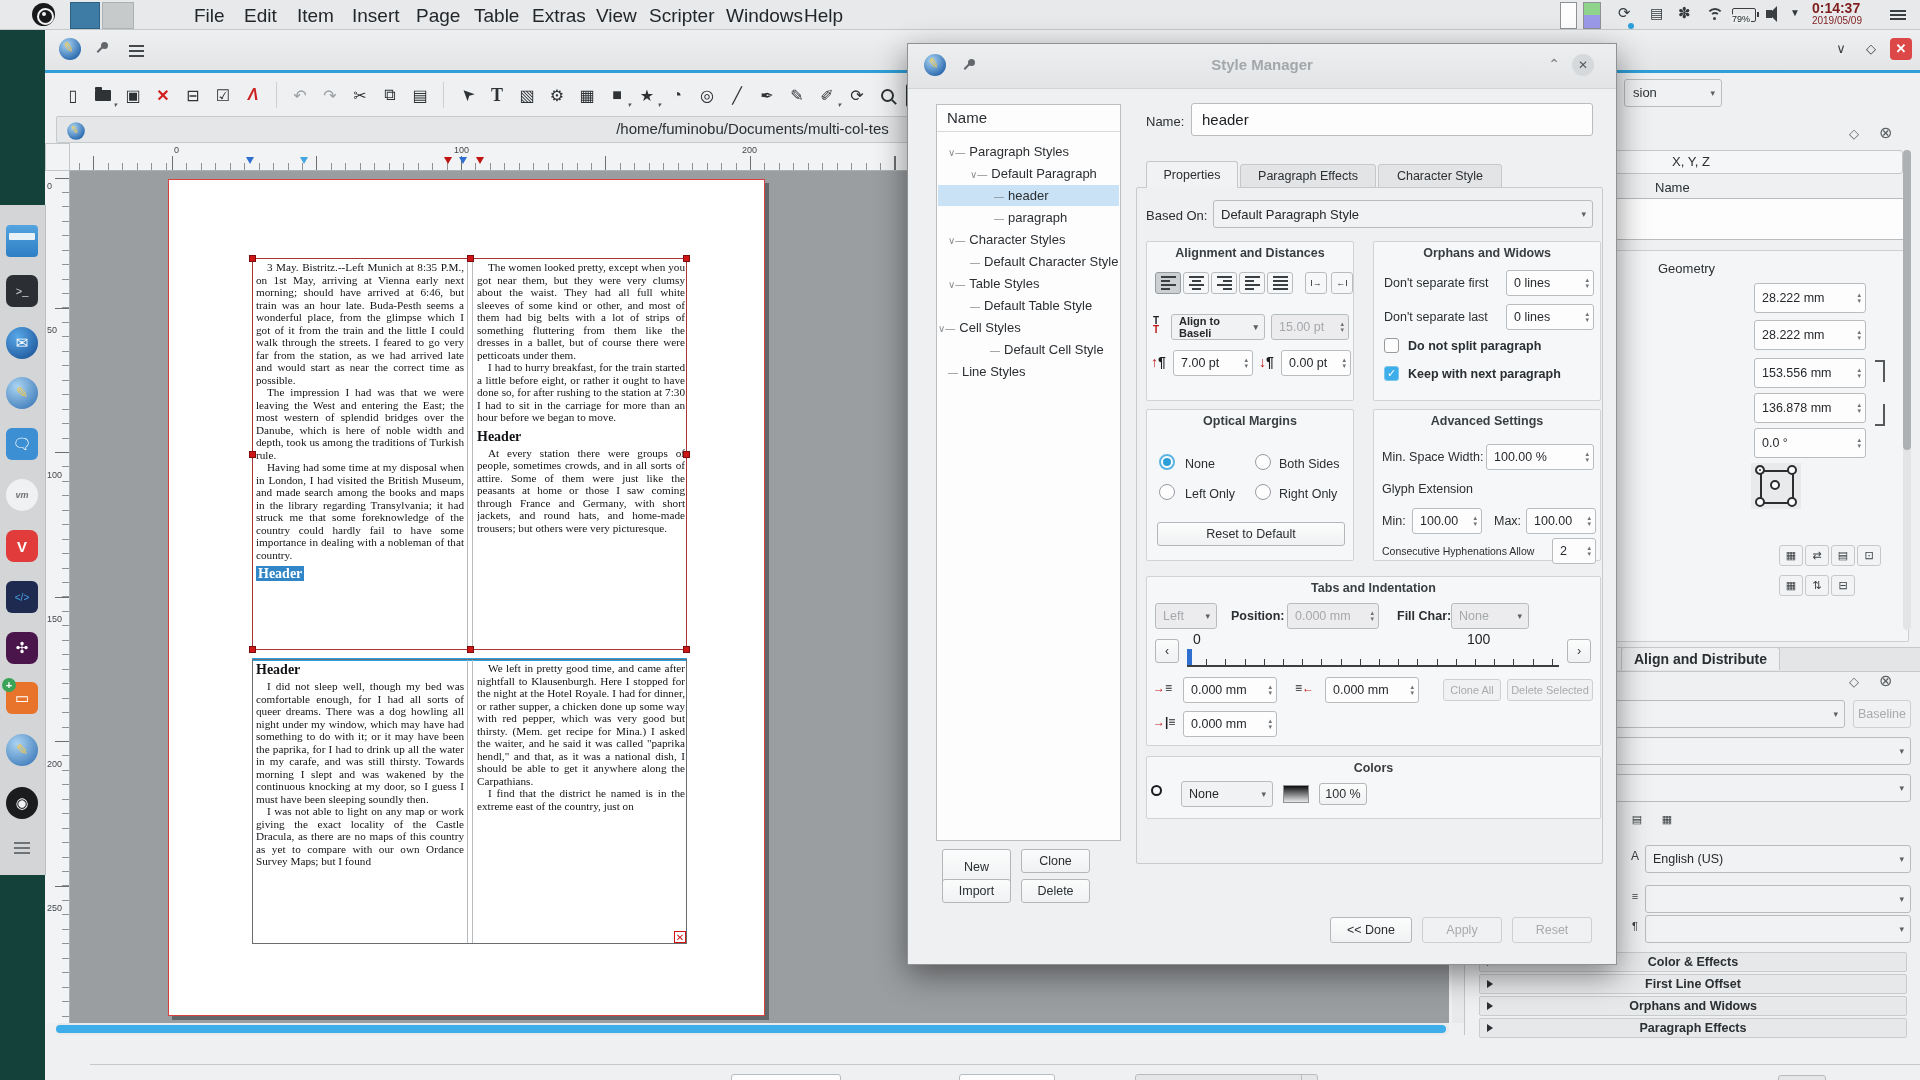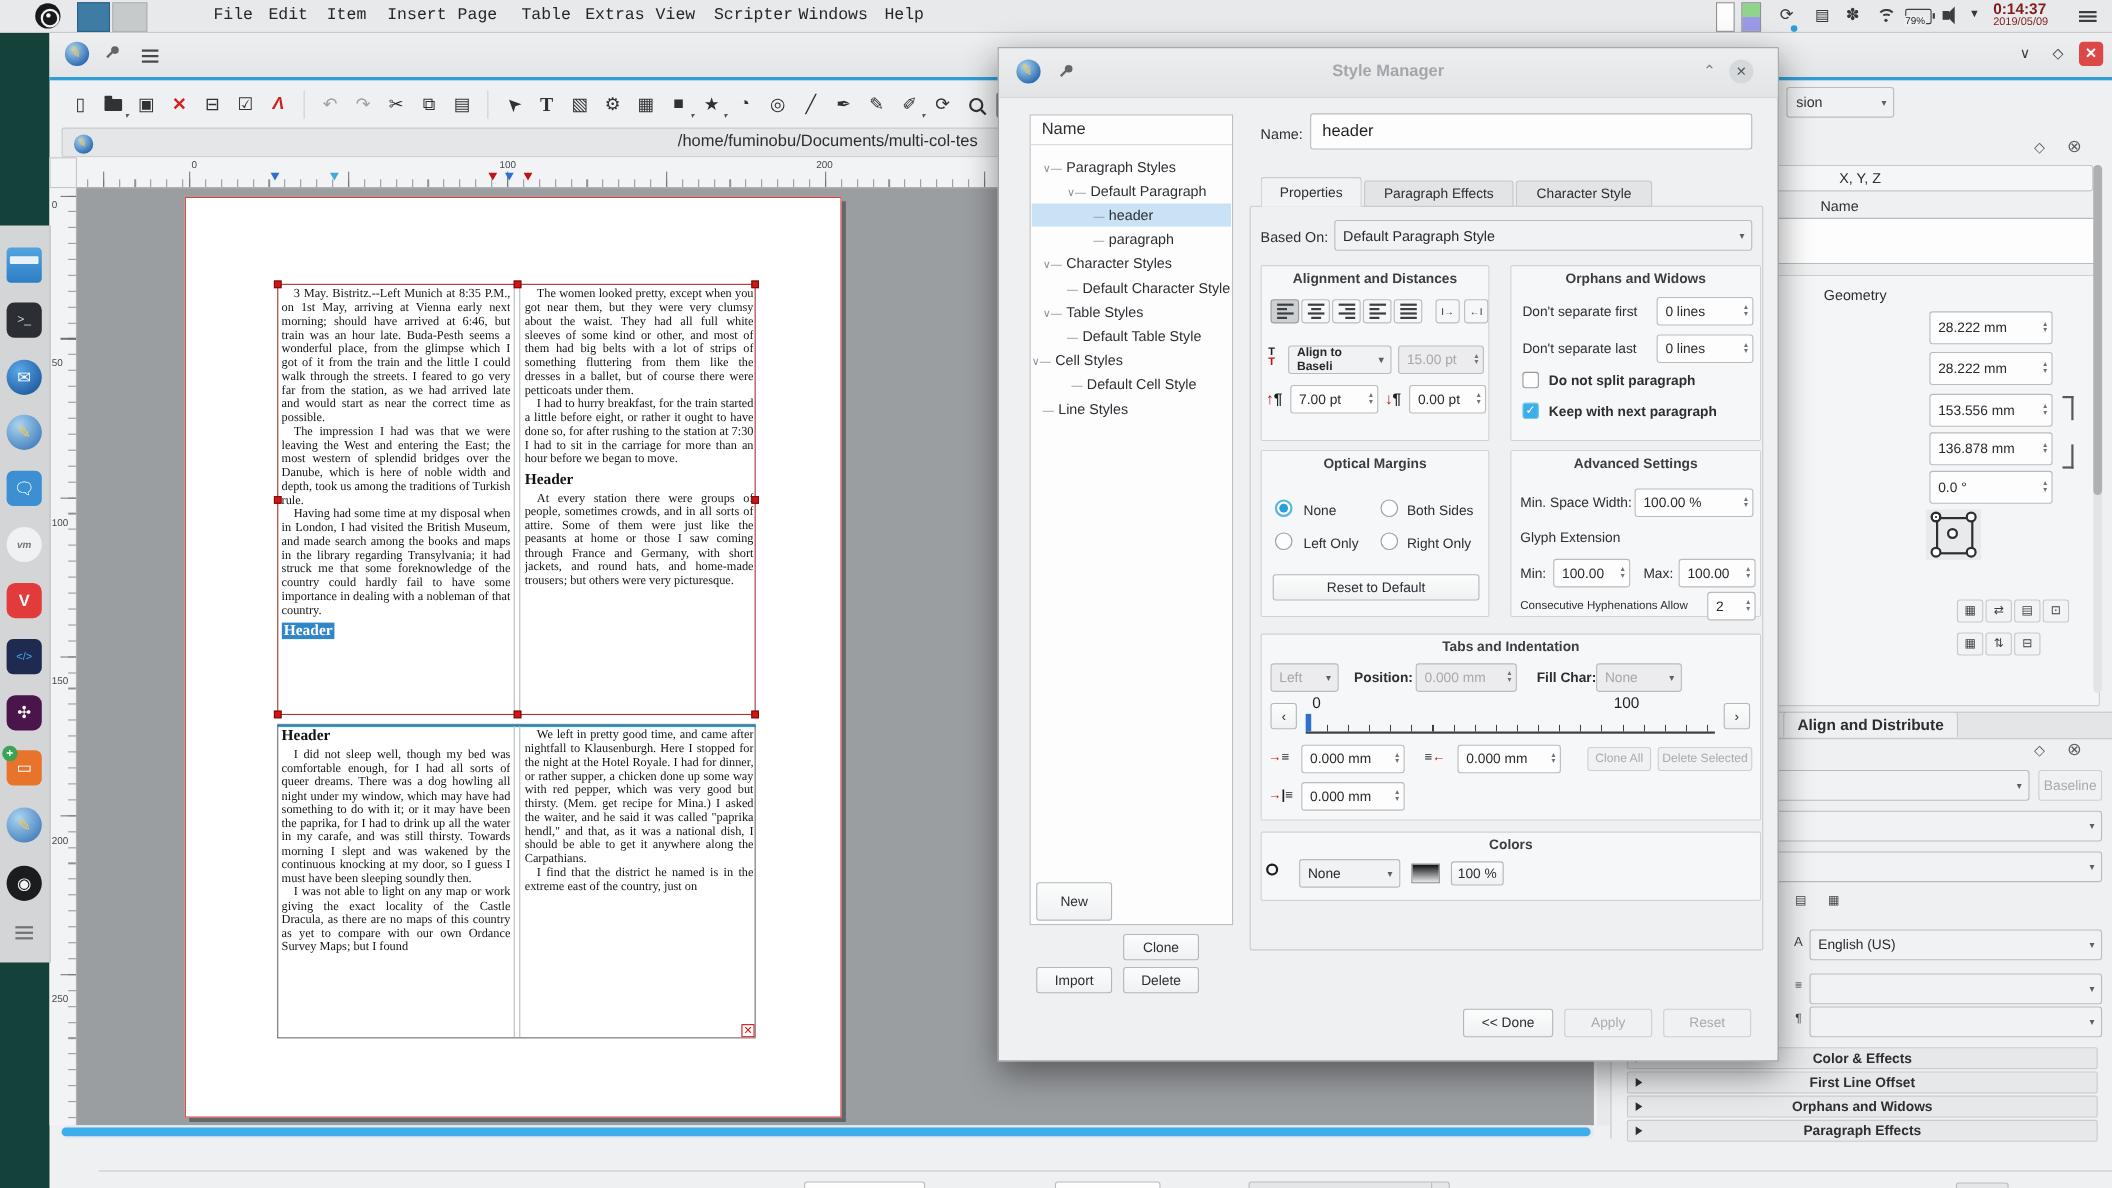--- a/index.html
+++ b/index.html
@@ -1,19 +1,19 @@
 <!DOCTYPE html>
 <html><head>
 <meta charset="utf-8">
 <style>
   html,body{margin:0;padding:0;width:1920px;height:1080px;overflow:hidden;
     font-family:"Liberation Sans",sans-serif;background:#14423a;-webkit-font-smoothing:antialiased;}
   
   #sysbar{position:absolute;left:0;top:0;width:1920px;height:29px;background:#e7e9eb;border-bottom:1px solid #c6c9cb;z-index:80;}
-  #sysbar .menu{position:absolute;top:5px;font-size:15px;color:#23272a;padding:0 4px;font-family:Liberation Mono, monospace;}
+  #sysbar .menu{position:absolute;top:5px;font-size:19px;color:#23272a;padding:0 4px;}
   .oslogo{position:absolute;left:32px;top:3px;width:23px;height:23px;border-radius:50%;background:#17191b;}
   .oslogo i{position:absolute;left:5px;top:5px;width:13px;height:13px;border:2px solid #f2f3f4;border-radius:50%;}
   .oslogo b{position:absolute;left:10px;top:9px;width:4px;height:4px;background:#f2f3f4;border-radius:50%;}
   .winrect{position:absolute;top:2px;height:25px;}
   .tray{position:absolute;top:0;height:29px;font-size:15px;color:#34383b;}
   .clock{position:absolute;right:58px;top:1px;text-align:left;color:#7f1d1d;}
   .clock .t{font-size:14px;font-weight:bold;line-height:14px;}
   .clock .d{font-size:10px;line-height:11px;}
   .sysburger{position:absolute;right:14px;top:8px;width:16px;}
   .sysburger i{display:block;height:2px;background:#3a3e41;margin:2px 0;}
@@ -514,21 +514,21 @@
     <div class="th">Name</div>
     <div class="trow" style="top:36px;padding-left:10px"><span class="cn">∨—</span><span>Paragraph Styles</span></div>
     <div class="trow" style="top:58px;padding-left:32px"><span class="cn">∨—</span><span>Default Paragraph Style</span></div>
     <div class="trow sel" style="top:80px;padding-left:56px"><span class="cn">—</span><span>header</span></div>
     <div class="trow" style="top:102px;padding-left:56px"><span class="cn">—</span><span>paragraph</span></div>
     <div class="trow" style="top:124px;padding-left:10px"><span class="cn">∨—</span><span>Character Styles</span></div>
     <div class="trow" style="top:146px;padding-left:32px"><span class="cn">—</span><span>Default Character Style</span></div>
     <div class="trow" style="top:168px;padding-left:10px"><span class="cn">∨—</span><span>Table Styles</span></div>
     <div class="trow" style="top:190px;padding-left:32px"><span class="cn">—</span><span>Default Table Style</span></div>
     <div class="trow" style="top:212px;padding-left:0"><span class="cn">∨—</span><span>Cell Styles</span></div>
-    <div class="trow" style="top:234px;padding-left:36px"><span class="cn">—</span><span>Default Cell Style</span></div>
+    <div class="trow" style="top:234px;padding-left:52px"><span class="cn">—</span><span>Default Cell Style</span></div>
     <div class="trow" style="top:256px;padding-left:10px"><span class="cn">—</span><span>Line Styles</span></div>
   </div>
 
   <span class="dlabel" style="left:238px;top:70px;font-size:13px">Name:</span>
   <div class="rinput" style="left:283px;top:59px;width:402px;height:33px;font-size:15px;color:#1c1f22;display:flex;align-items:center;padding-left:10px">
       <span>header</span>
     </div>
 
   <div id="dpane"></div>
   <div class="dtabbtn on" style="left:238px;top:117px;width:92px"><span>Properties</span></div>
@@ -719,21 +719,21 @@
     <div class="combo" style="left:34px;top:24px;width:92px;height:26px">
         <span>None</span>
         <i class="cv">▾</i>
       </div>
     <span class="gswatch" style="left:136px;top:28px"></span>
     <div class="dbtn" style="left:172px;top:26px;width:48px;height:22px">
         <span>100 %</span>
       </div>
   </div>
 
-  <div class="dbtn" style="left:34px;top:758px;width:69px;height:35px">
+  <div class="dbtn" style="left:34px;top:805px;width:69px;height:35px">
       <span>New</span>
     </div>
   <div class="dbtn" style="left:113px;top:805px;width:69px;height:24px">
       <span>Clone</span>
     </div>
   <div class="dbtn" style="left:34px;top:835px;width:69px;height:24px">
       <span>Import</span>
     </div>
   <div class="dbtn" style="left:113px;top:835px;width:69px;height:24px">
       <span>Delete</span>

